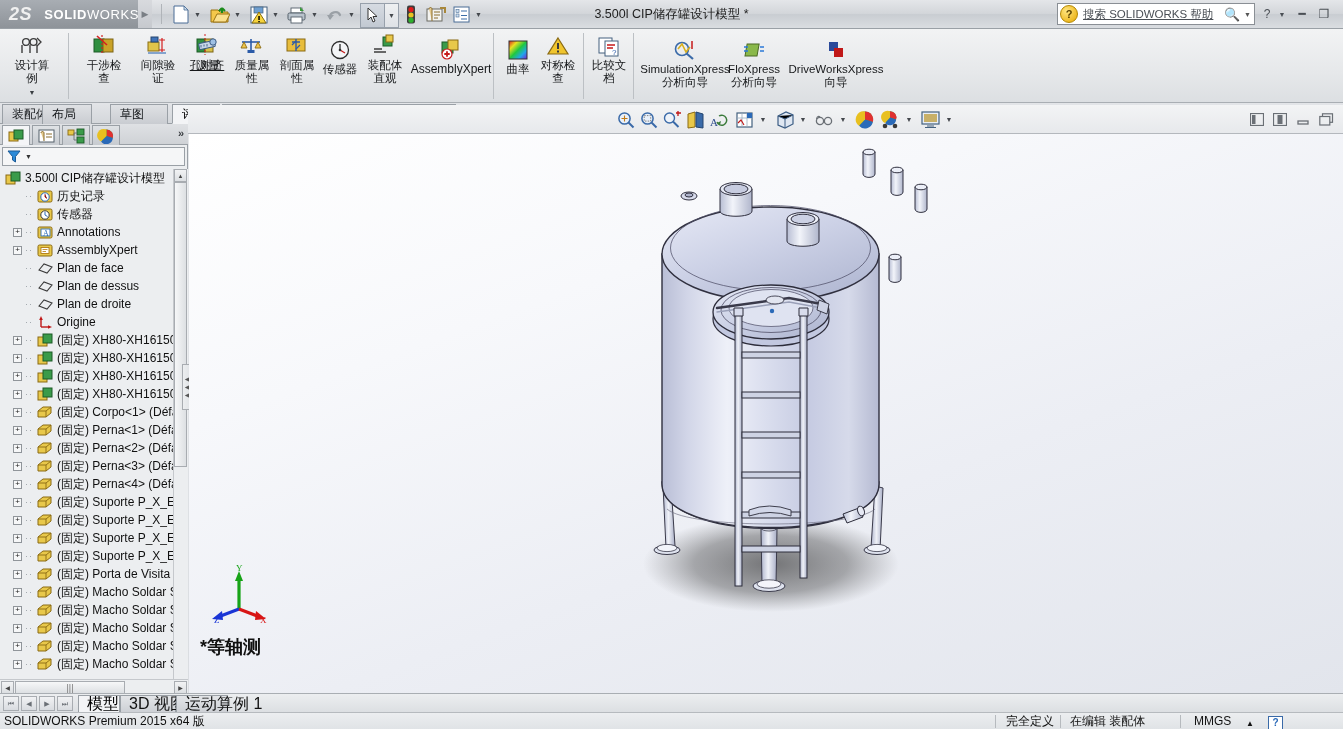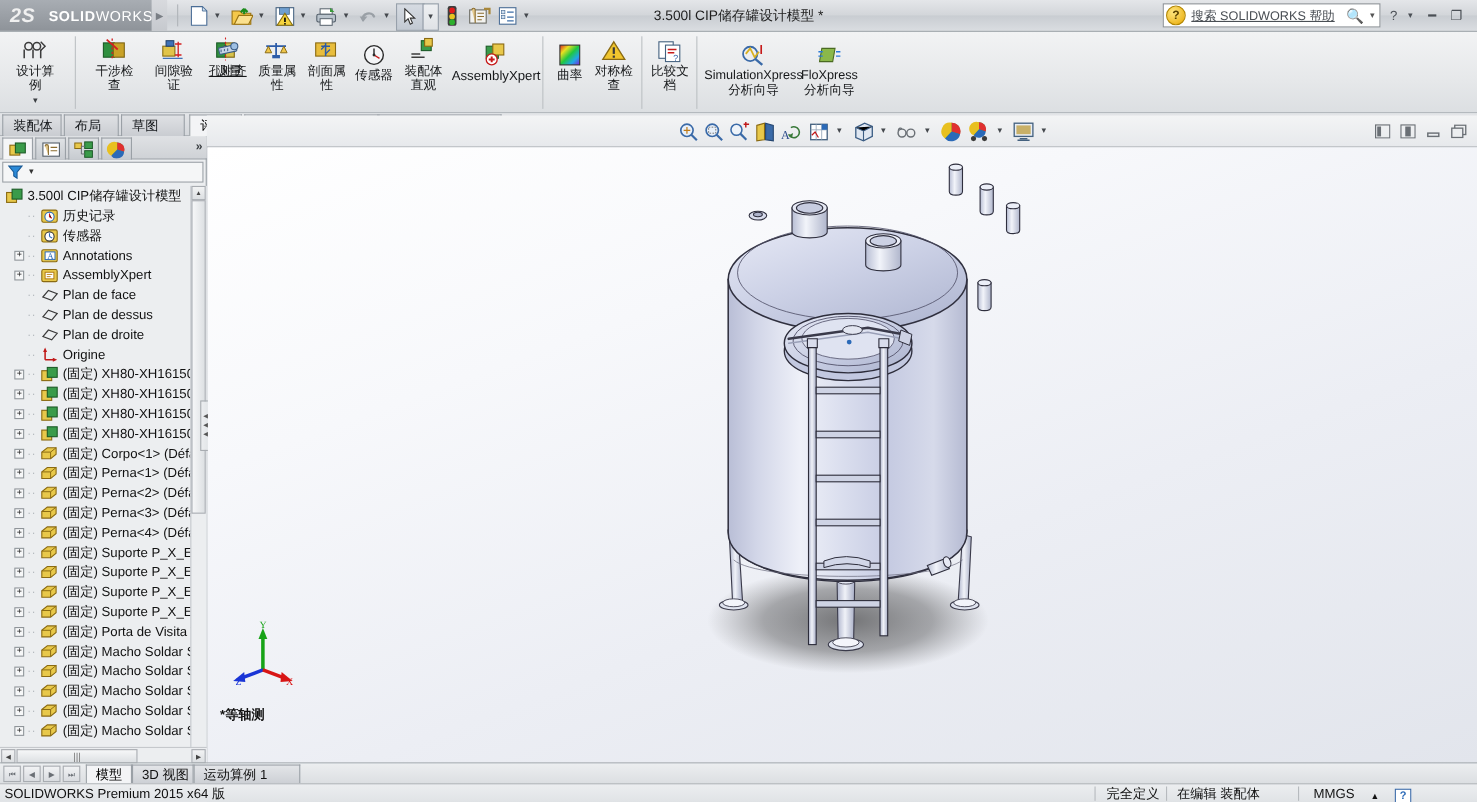--- a/index.html
+++ b/index.html
@@ -174,34 +174,34 @@
   .splitgrip { position:absolute; right:-5px; top:240px; width:10px; height:46px; background:linear-gradient(to right,#eceef0,#dfe2e5); border:1px solid #a8acb1; box-sizing:border-box; display:flex; flex-direction:column; align-items:center; justify-content:center; gap:3px;}
   .splitgrip i { font-style:normal; font-size:6px; color:#555; line-height:5px;}
 
   
   .viewport {
     position: absolute; left: 189px; top: 134px; width: 1154px; height: 561px;
     background: linear-gradient(160deg,#ffffff 0%,#f7f8fb 30%,#eceef4 62%,#e2e5ec 100%);
     overflow: hidden;
   }
   .triad { position: absolute; left: 19px; bottom: 72px; width: 62px; height: 58px; }
-  .viewlabel { position: absolute; left: 11px; bottom: 36px; color:#111; font-size:12px; font-weight:bold;margin-top:25px;}
+  .viewlabel { position: absolute; left: 11px; bottom: 36px; color:#111; font-size:18px; font-weight:bold;margin-top:25px;}
 
   
   .bottombar {
     position: absolute; left: 0; top: 693px; width: 1343px; height: 19px;
     background: linear-gradient(to bottom,#eceef0,#dcdfe2);
     border-top: 1px solid #a9aeb3; box-sizing: border-box;
   }
   .navbtn { position:absolute; top:2px; width:16px; height:15px; background:linear-gradient(to bottom,#f1f2f4,#d9dce0); border:1px solid #a8acb1; box-sizing:border-box; display:flex;align-items:center;justify-content:center;font-size:7px;color:#6a6f75;}
   .btab {
     position: absolute; top: 1px; height: 17px; line-height: 16px; padding: 0 8px;
     background: linear-gradient(to bottom,#e3e5e8,#cdd0d5);
     border: 1px solid #9aa0a6; border-bottom: none; box-sizing: border-box;
-    font-size: 12px; color:#111; cursor: default; white-space: nowrap;
+    font-size: 16px; color:#111; cursor: default; white-space: nowrap;
   }
   .btab.active { background:#f3f4f6; color:#000; }
   .statusbar {
     position: absolute; left: 0; top: 712px; width: 1343px; height: 17px;
     background: linear-gradient(to bottom,#eceef0,#e0e3e6);
     border-top: 1px solid #b6babe; box-sizing: border-box;
     font-size: 12px; color: #111;
   }
   .stxt { position:absolute; top:1px; line-height:15px; white-space:nowrap; }
   .ssep { position:absolute; top:2px; width:1px; height:13px; background:#b6babe;}
@@ -525,26 +525,36 @@
       <span class="ic">
         <svg width="24" height="22" viewBox="0 0 24 22">
           <rect x="6" y="5" width="12" height="12" fill="#8ab84a" stroke="#4a6a22" stroke-width="1" transform="skewX(-10)"></rect>
           <path d="M2,8 h4 M2,12 h4 M18,8 h4 M18,12 h4" stroke="#2b7ad8" stroke-width="1.3"></path>
         </svg>
       </span>
       <span class="lb">FloXpress
 分析向导</span>
     </div>
 
+    <div class="cmd" style="left:786px;width:100px;top:6px;">
+      <span class="ic">
+        <svg width="24" height="22" viewBox="0 0 24 22">
+          <rect x="5" y="3" width="9" height="9" fill="#2b4a9a"></rect>
+          <rect x="10" y="9" width="9" height="9" fill="#c01818"></rect>
+        </svg>
+      </span>
+      <span class="lb">DriveWorksXpress
+向导</span>
+    </div>
 
   </div>
 
   <div class="tabstrip">
     <div class="ctab" style="left:2px;width:54px;">装配体</div>
-    <div class="ctab" style="left:58px;width:50px;">布局</div>
+    <div class="ctab" style="left:42px;width:50px;">布局</div>
     <div class="ctab" style="left:110px;width:58px;">草图</div>
     <div class="ctab active" style="left:172px;width:48px;">评估</div>
     <div class="ctab" style="left:222px;width:122px;">SOLIDWORKS 插件</div>
     <div class="ctab" style="left:344px;width:112px;">SOLIDWORKS MBD</div>
   </div>
 
   <div class="viewbar">
     <div class="vbtn" style="left:427px;width:22px;">
       <svg width="18" height="18" viewBox="0 0 18 18">
         <circle cx="7.5" cy="7.5" r="5.6" fill="#e8f0fa" stroke="#3a6aa8" stroke-width="1.5"></circle>
@@ -1208,21 +1218,21 @@
     <div class="viewlabel">*等轴测</div>
   </div>
 
   <div class="bottombar">
     <div class="navbtn" style="left:3px;">⏮</div>
     <div class="navbtn" style="left:21px;">◀</div>
     <div class="navbtn" style="left:39px;">▶</div>
     <div class="navbtn" style="left:57px;">⏭</div>
     <div class="btab active" style="left:78px;width:42px;">模型</div>
     <div class="btab" style="left:120px;width:56px;">3D 视图</div>
-    <div class="btab" style="left:176px;width:97px;">运动算例 1</div>
+    <div class="btab" style="left:176px;width:52px;">运动算例 1</div>
   </div>
 
   <div class="statusbar">
     <div class="stxt" style="left:4px;">SOLIDWORKS Premium 2015 x64 版</div>
     <div class="ssep" style="left:995px;"></div>
     <div class="stxt" style="left:1006px;">完全定义</div>
     <div class="ssep" style="left:1060px;"></div>
     <div class="stxt" style="left:1070px;">在编辑 装配体</div>
     <div class="ssep" style="left:1180px;"></div>
     <div class="stxt" style="left:1194px;">MMGS</div>

